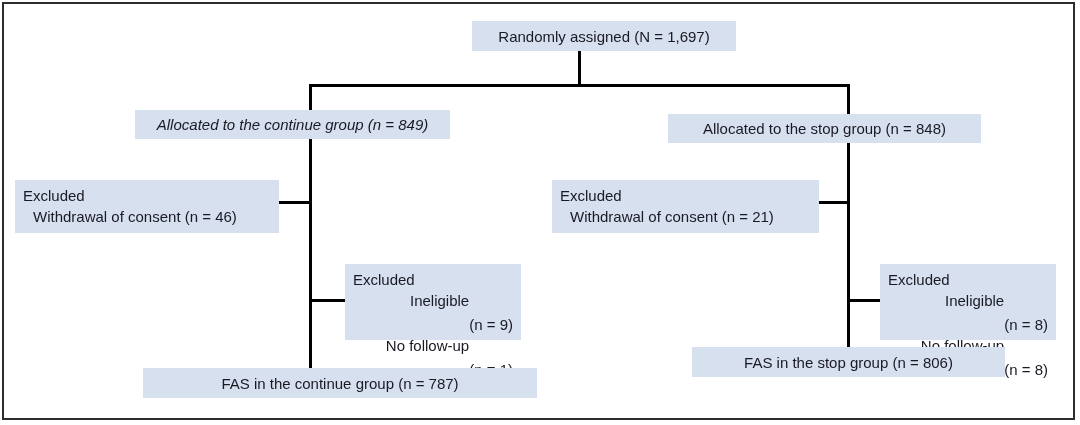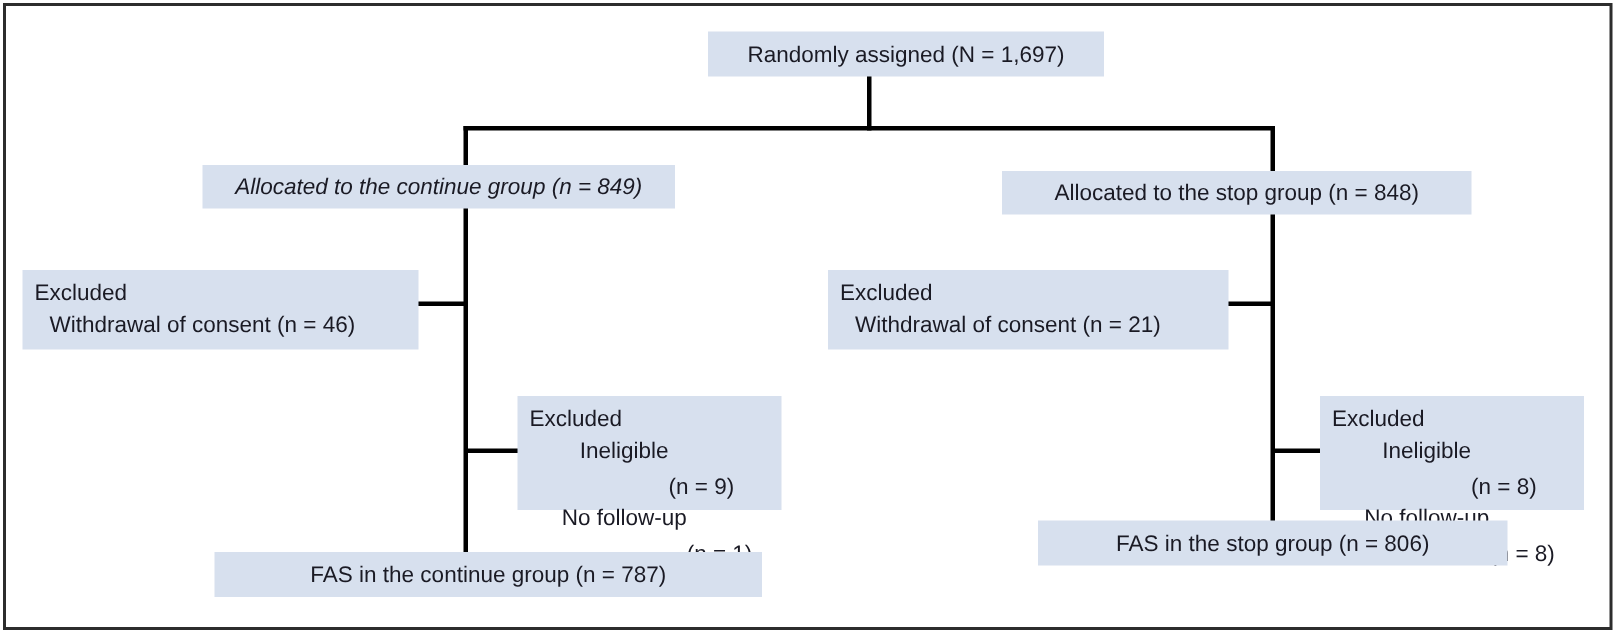--- a/index.html
+++ b/index.html
@@ -47,21 +47,21 @@
   }
   .node.multi {
     padding: 5px 8px 5px 8px;
     line-height: 21px;
   }
   .node .indent {
     padding-left: 10px;
   }
   .node .row {
     display: flex;
-    justify-content: center;
+    justify-content: flex-end;
     padding-left: 10px;
   }
   .node .row .val {
     white-space: nowrap;
     margin-top: 24px;
   }
 </style>
 </head>
 <body>
 
@@ -116,20 +116,20 @@
     <div class="row">
       <span>Ineligible</span>
       <span class="val">(n = 8)</span>
     </div>
     <div class="row">
       <span>No follow-up</span>
       <span class="val">(n = 8)</span>
     </div>
   </div>
 
-  <div class="node center" style="left:143px; top:368px; width:365px; height:30px;">
+  <div class="node center" style="left:143px; top:368px; width:394px; height:30px;">
     <span>FAS in the continue group (n = 787)</span>
   </div>
 
   <div class="node center" style="left:692px; top:347px; width:313px; height:30px;">
     <span>FAS in the stop group (n = 806)</span>
   </div>
 </div>
 
 </body></html>

